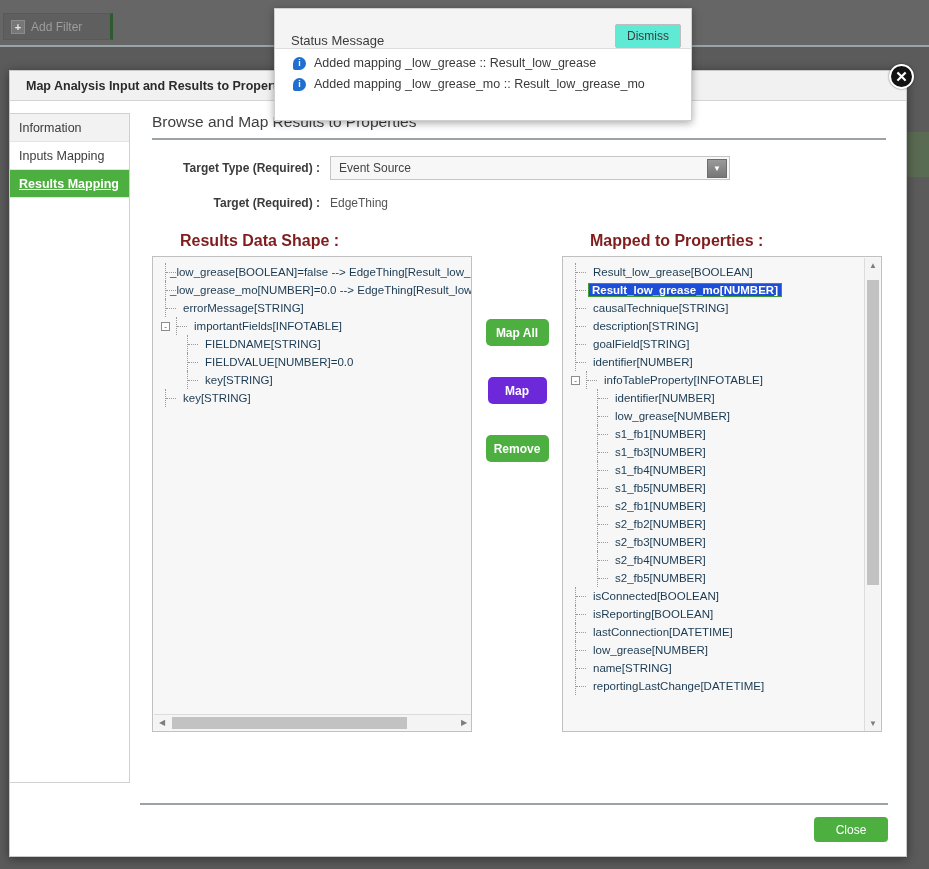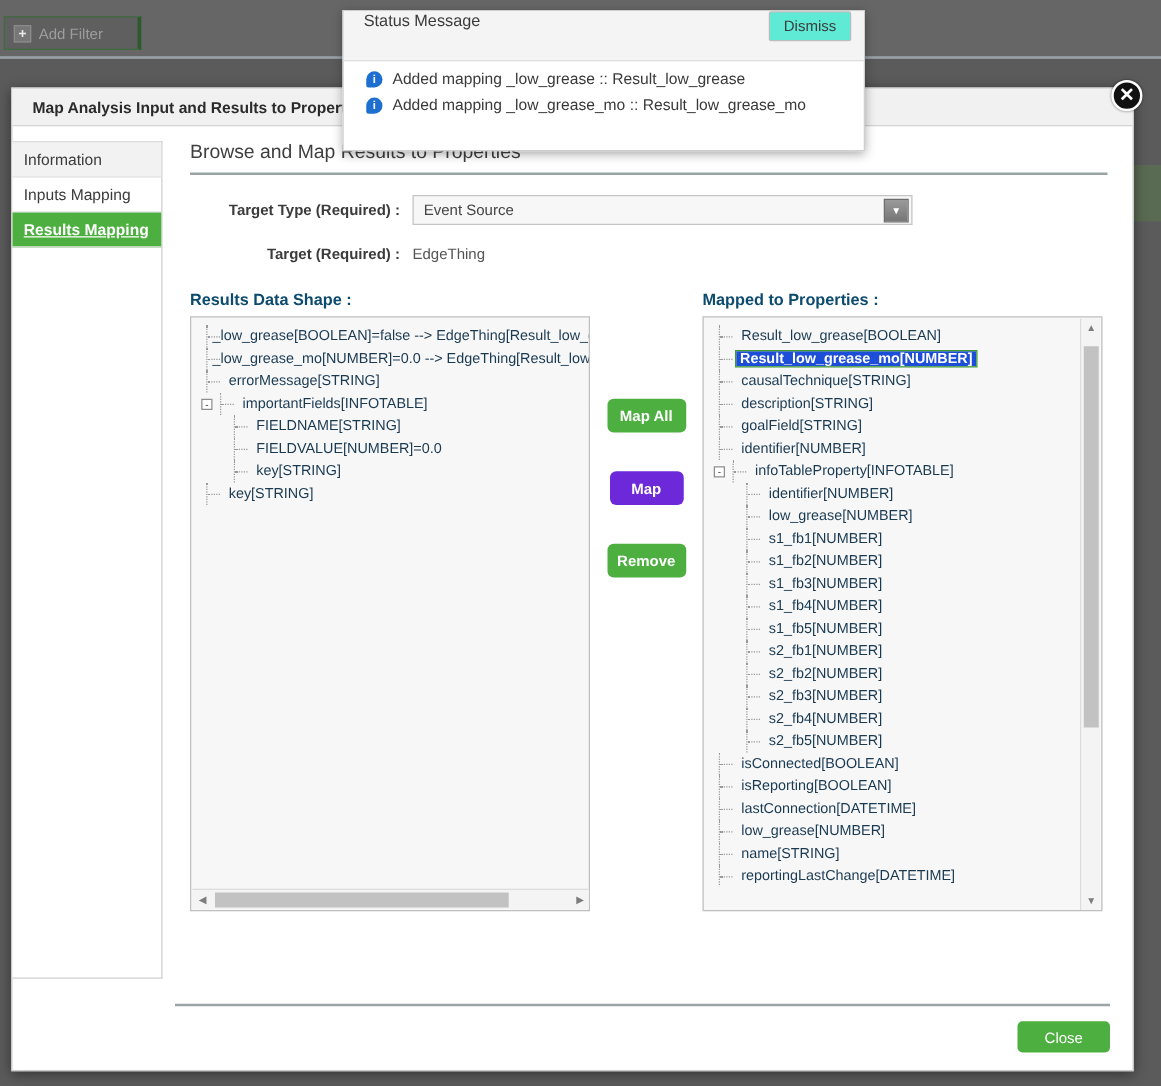--- a/index.html
+++ b/index.html
@@ -116,21 +116,21 @@
   #target-type-arrow {
     position:absolute; right:2px; top:2px; width:20px; height:19px;
     background:linear-gradient(#9a9a9a,#767676); border:1px solid #6d6d6d;
     color:#fff; font-size:8px; line-height:18px; text-align:center; cursor:pointer;
   }
   #target-value { font-size:12px; color:#555; }
 
   
   #panels { display:flex; margin-top:22px; }
   .panel-col { position:relative; }
-  .panel-label { font-size:13px; font-weight:bold; color:#0c4a6e; margin-bottom:6px; }
+  .panel-label { font-size:16px; font-weight:bold; color:#7f1d1d; margin-bottom:6px;margin-left:28px; }
   .tree-box {
     width:320px; height:476px; border:1px solid #c0c0c0; background:#f7f7f7;
     position:relative; overflow:hidden; font-size:11.5px; color:#1a3a52;
   }
   .tree-scroll { padding:6px 0 0 0; overflow:hidden; height:455px; }
   .tree-row {
     height:18px; display:flex; align-items:center; white-space:nowrap;
     padding-left:6px; position:relative;
   }
   .tree-row .dotline {
@@ -209,21 +209,21 @@
   }
 
   
   #status-popup {
     position:absolute; left:274px; top:8px; width:418px; height:113px;
     background:#ffffff; border:1px solid #cfcfcf; z-index:60;
     box-shadow:0 2px 8px rgba(0,0,0,.35);
   }
   #status-head {
     height:40px; background:#f4f4f4; border-bottom:1px solid #ddd;
-    display:flex; align-items:flex-start; justify-content:space-between;
+    display:flex; align-items:flex-end; justify-content:space-between;
     padding:0 10px 0 16px;
     gap:48px;
   }
   #status-title { font-size:13px; color:#3b3b3b; }
   #dismiss-btn {
     background:#5eead4; border:1px solid #bdbdbd; border-radius:2px;
     font-size:12px; color:#3b3b3b; padding:4px 11px; cursor:pointer;
     font-family:"Liberation Sans", sans-serif;
   }
   .status-row {
@@ -382,24 +382,20 @@
                   <span class="dotline"></span>
                   <span class="lbl">identifier[NUMBER]</span>
                 </div>
                 <div class="tree-row indent">
                   <span class="dotline"></span>
                   <span class="lbl">low_grease[NUMBER]</span>
                 </div>
                 <div class="tree-row indent">
                   <span class="dotline"></span>
                   <span class="lbl">s1_fb1[NUMBER]</span>
-                </div>
-                <div class="tree-row indent">
-                  <span class="dotline"></span>
-                  <span class="lbl">s1_fb2[NUMBER]</span>
                 </div>
                 <div class="tree-row indent">
                   <span class="dotline"></span>
                   <span class="lbl">s1_fb3[NUMBER]</span>
                 </div>
                 <div class="tree-row indent">
                   <span class="dotline"></span>
                   <span class="lbl">s1_fb4[NUMBER]</span>
                 </div>
                 <div class="tree-row indent">

